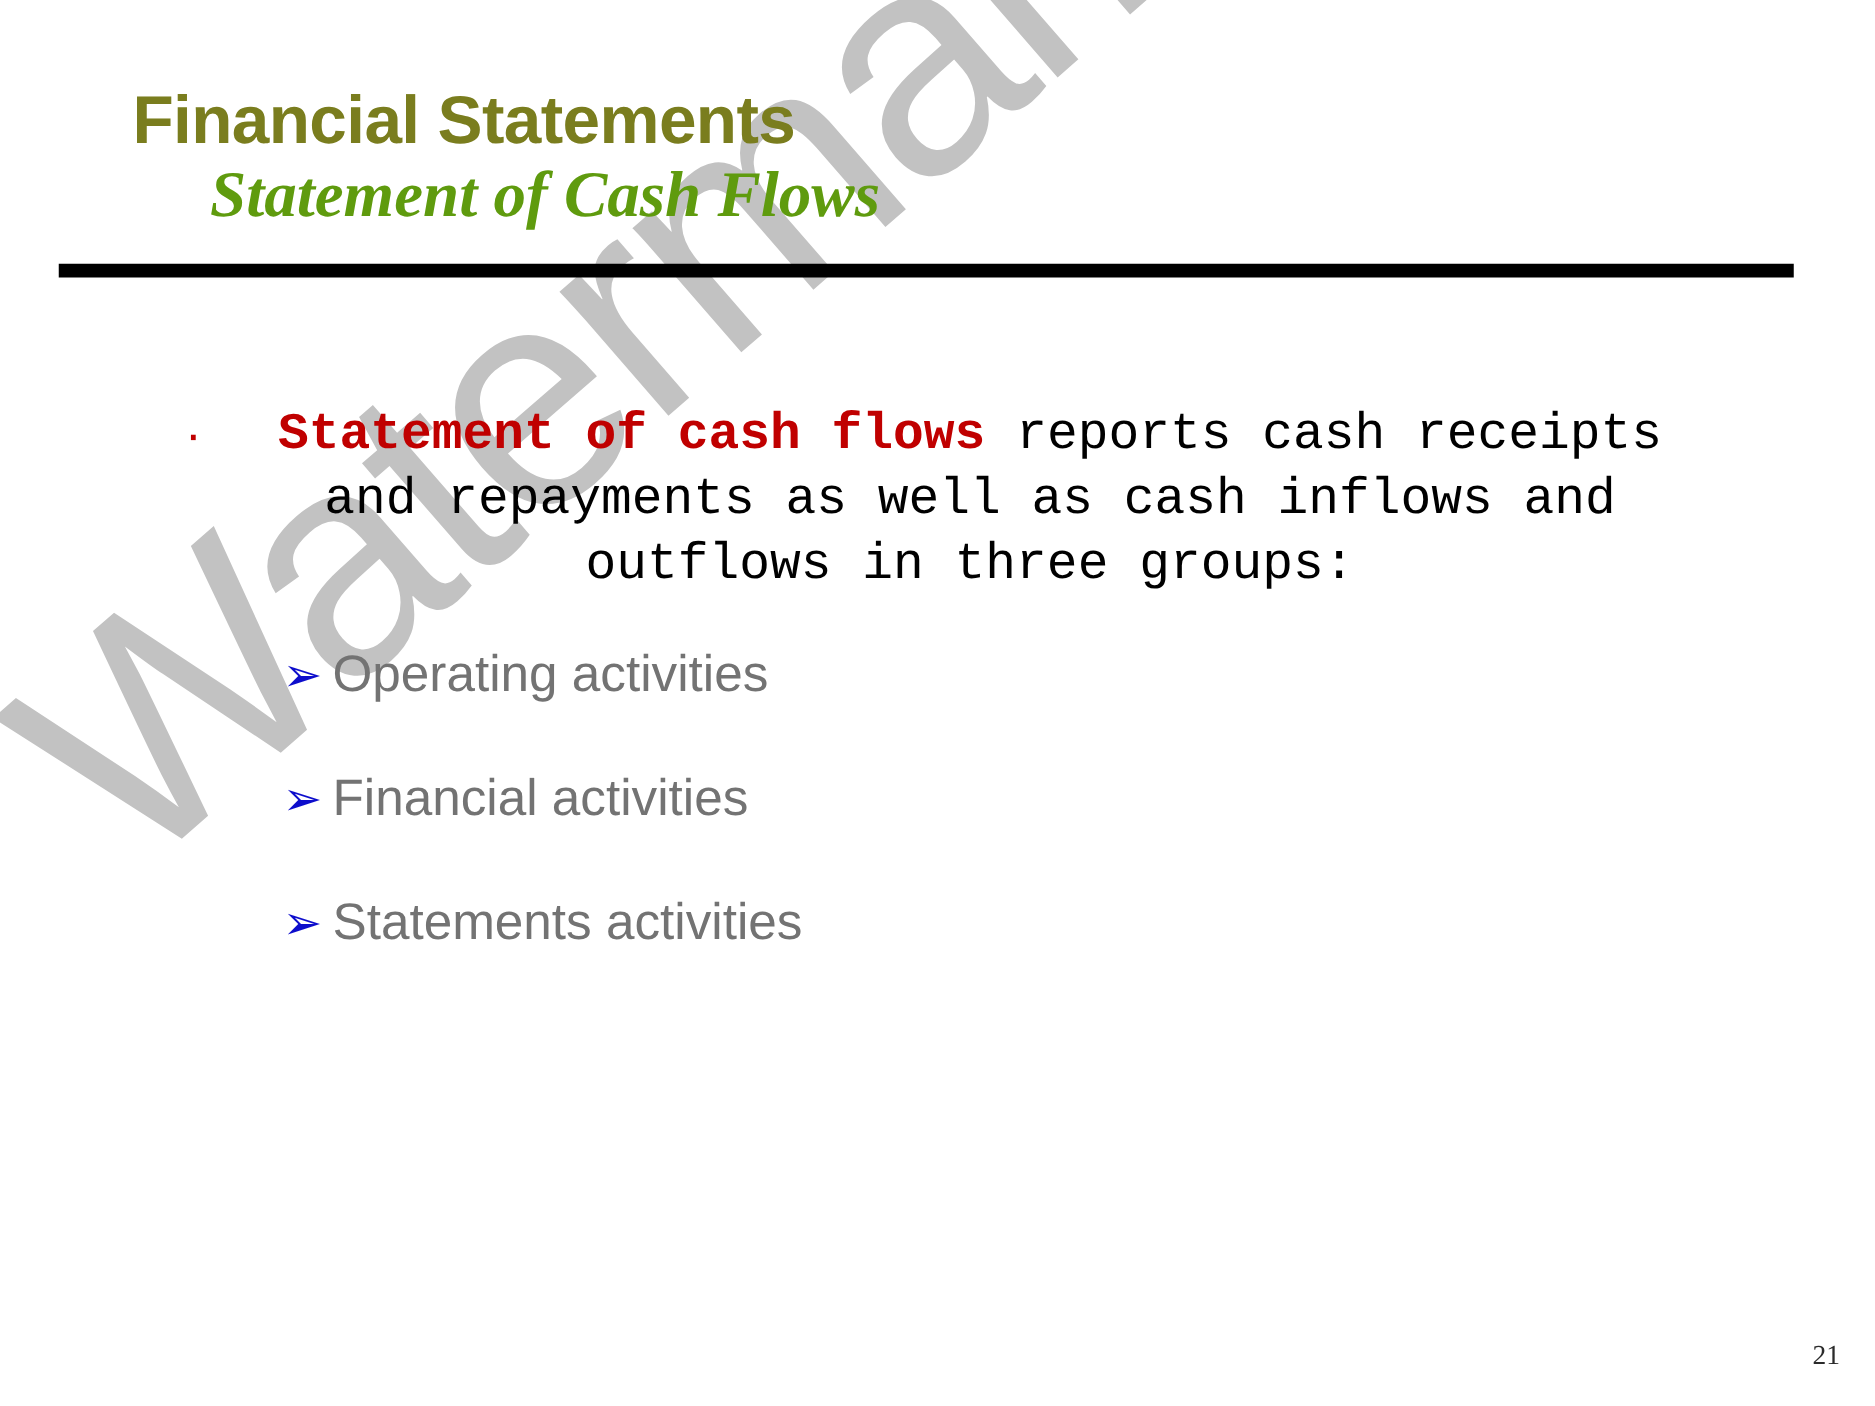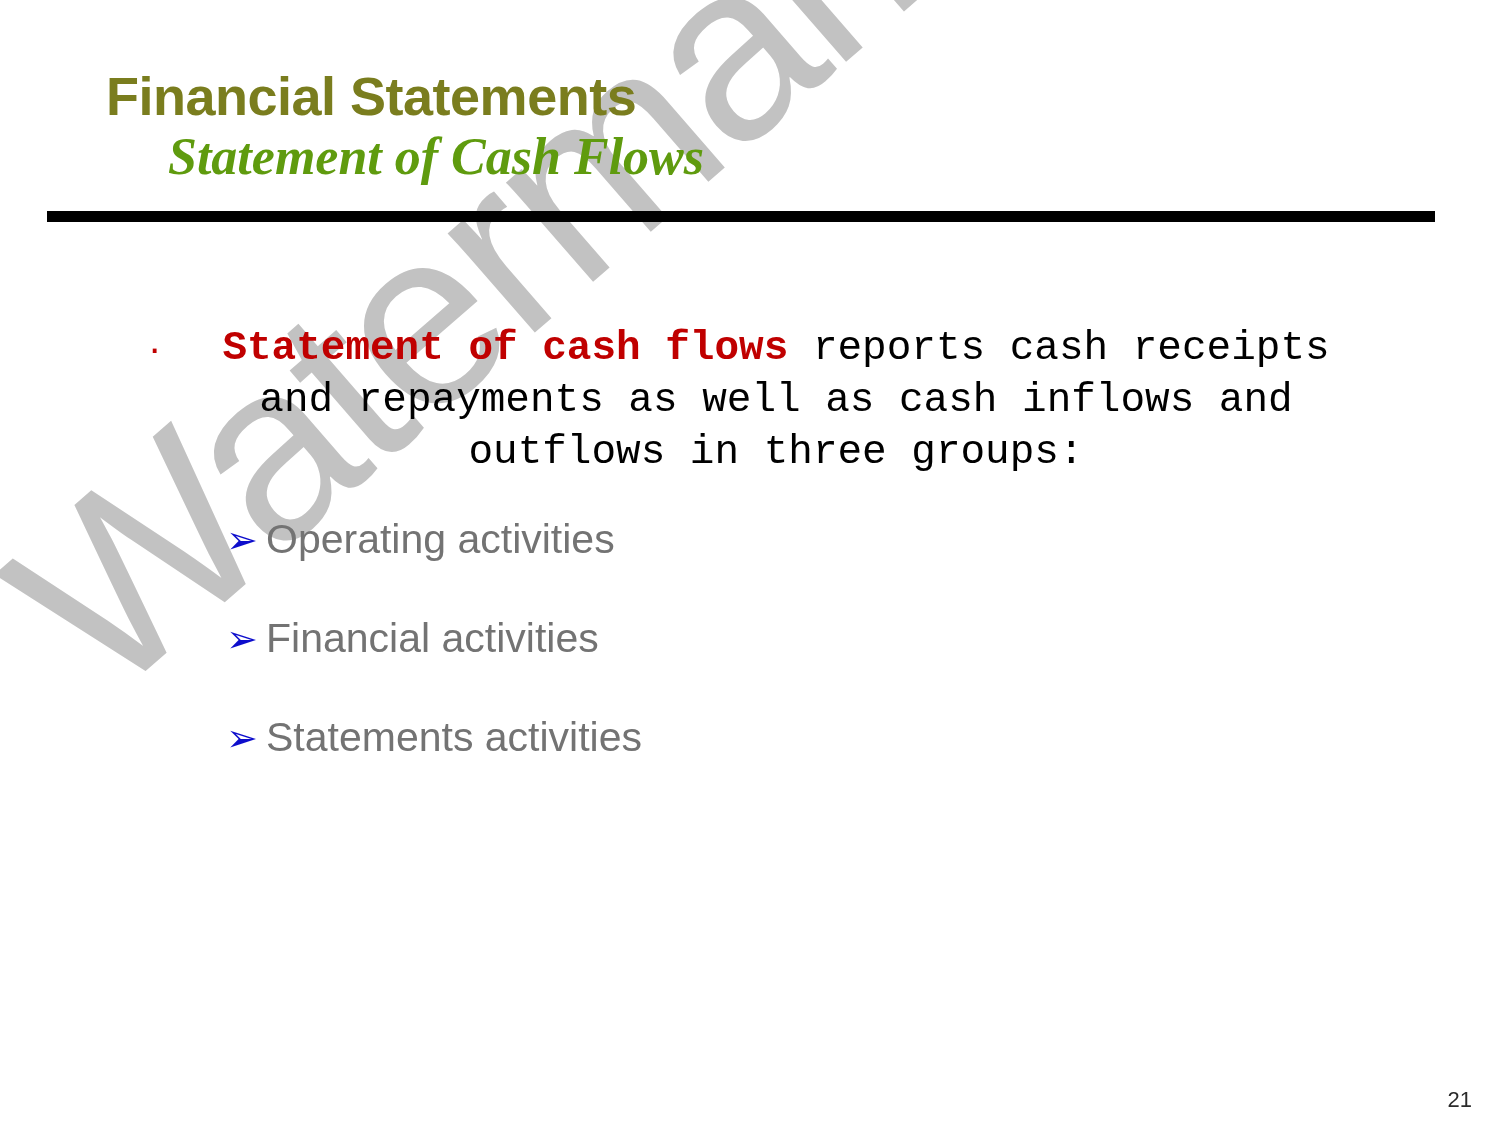--- a/index.html
+++ b/index.html
@@ -151,22 +151,22 @@
     font-size: 41px;
     line-height: 50px;
     color: #737373;
     white-space: nowrap;
   }
 
   
   #page-number {
     position: absolute;
     right: 28px;
-    bottom: 12px;
-    font-family: Liberation Sans, sans-serif;
+    bottom: 28px;
+    font-family: Liberation Serif, serif;
     font-size: 22px;
     line-height: 26px;
     color: #2b2b2b;
   }
 </style>
 </head>
 <body>
 
 <div id="slide">
 

